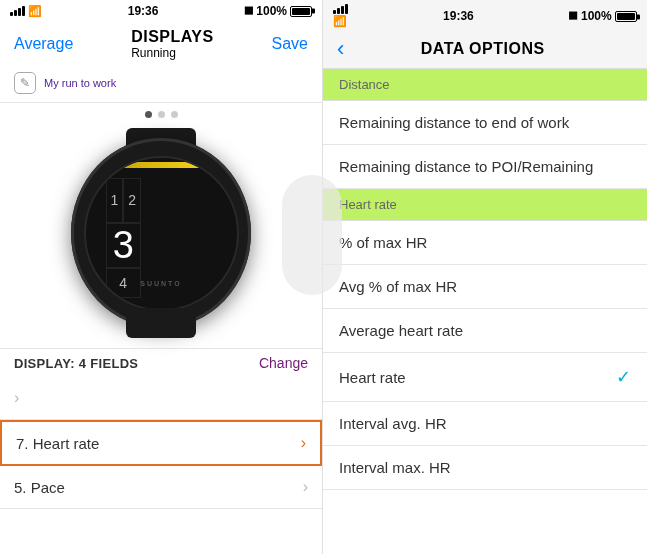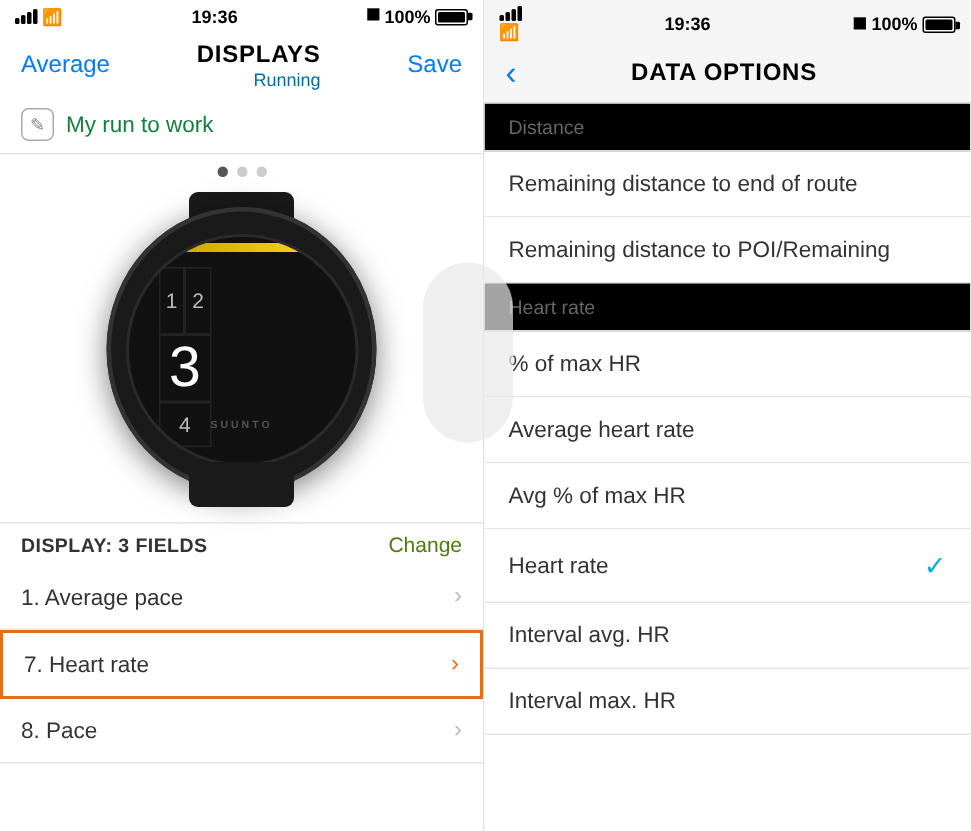--- a/index.html
+++ b/index.html
@@ -49,30 +49,30 @@
       justify-content: space-between;
       align-items: center;
       padding: 6px 14px 4px;
     }
     .nav-bar .cancel-btn {
       color: #007AFF;
       font-size: 16px;
       cursor: pointer;
     }
     .nav-bar .title-block {
-      text-align: right;
+      text-align: left;
     }
     .nav-bar .title-block .title {
       font-size: 16px;
       font-weight: 700;
       letter-spacing: 0.5px;
     }
     .nav-bar .title-block .subtitle {
       font-size: 12px;
-      color: #0369a1;
+      color: #000000;
     }
     .nav-bar .save-btn {
       color: #007AFF;
       font-size: 16px;
       cursor: pointer;
     }
 
     .edit-row {
       display: flex;
       align-items: center;
@@ -81,22 +81,22 @@
       border-bottom: 1px solid #e5e5e5;
     }
     .edit-icon {
       width: 22px; height: 22px;
       border: 1.5px solid #aaa;
       border-radius: 5px;
       display: flex; align-items: center; justify-content: center;
       color: #888; font-size: 12px;
     }
     .edit-row .run-title {
-      font-size: 15px;
-      color: #15803d;
+      font-size: 11px;
+      color: #4c1d95;
     }
 
     .dots-row {
       display: flex;
       justify-content: center;
       gap: 6px;
       padding: 8px 0 4px;
     }
     .dot {
       width: 7px; height: 7px;
@@ -234,21 +234,21 @@
       padding: 6px 14px;
       border-top: 1px solid #e5e5e5;
     }
     .display-info .label {
       font-size: 13px;
       font-weight: 600;
       color: #333;
       letter-spacing: 0.3px;
     }
     .display-info .change-btn {
-      color: #4d7c0f;
+      color: #701a75;
       font-size: 14px;
       cursor: pointer;
     }
 
     .field-list {
       flex: 1;
       overflow: hidden;
     }
     .field-item {
       display: flex;
@@ -325,21 +325,21 @@
       justify-content: space-between;
       align-items: center;
       padding: 13px 16px;
       border-bottom: 1px solid #e5e5e5;
       font-size: 15px;
       color: #333;
       background: #fff;
       cursor: pointer;
     }
     .option-item.section-header {
-      background: #000000;
+      background: #bef264;
       color: #666;
       font-size: 13px;
       padding: 8px 16px;
       border-bottom: 1px solid #ddd;
     }
     .option-item .checkmark {
       color: #00b0d4;
       font-size: 18px;
     }
 
@@ -435,35 +435,34 @@
           </div>
           <div class="suunto-label">SUUNTO</div>
         </div>
       </div>
       <div class="watch-strap-bottom"></div>
     </div>
     <div class="watch-next-hint"></div>
   </div>
 
   <div class="display-info">
-    <span class="label">DISPLAY: 3 FIELDS</span>
+    <span class="label">DISPLAY: 4 FIELDS</span>
     <span class="change-btn">Change</span>
   </div>
 
   <div class="field-list">
     <div class="field-item">
-      <span>1. Average pace</span>
       <span class="chevron">›</span>
     </div>
     <div class="field-item selected">
       <span>7. Heart rate</span>
       <span class="chevron">›</span>
     </div>
     <div class="field-item">
-      <span>8. Pace</span>
+      <span>5. Pace</span>
       <span class="chevron">›</span>
     </div>
   </div>
 
 </div>
 
 <div class="right-panel">
 
   <div class="right-status-bar">
     <div class="status-left">
@@ -490,36 +489,36 @@
   <div class="right-nav">
     <span class="back-btn">‹</span>
     <span class="right-title">DATA OPTIONS</span>
   </div>
 
   <div class="options-list">
     <div class="option-item section-header">
       <span>Distance</span>
     </div>
     <div class="option-item">
-      <span>Remaining distance to end of route</span>
+      <span>Remaining distance to end of work</span>
     </div>
     <div class="option-item">
       <span>Remaining distance to POI/Remaining</span>
     </div>
     <div class="option-item section-header">
       <span>Heart rate</span>
     </div>
     <div class="option-item">
       <span>% of max HR</span>
     </div>
     <div class="option-item">
+      <span>Avg % of max HR</span>
+    </div>
+    <div class="option-item">
       <span>Average heart rate</span>
-    </div>
-    <div class="option-item">
-      <span>Avg % of max HR</span>
     </div>
     <div class="option-item">
       <span>Heart rate</span>
       <span class="checkmark">✓</span>
     </div>
     <div class="option-item">
       <span>Interval avg. HR</span>
     </div>
     <div class="option-item">
       <span>Interval max. HR</span>

